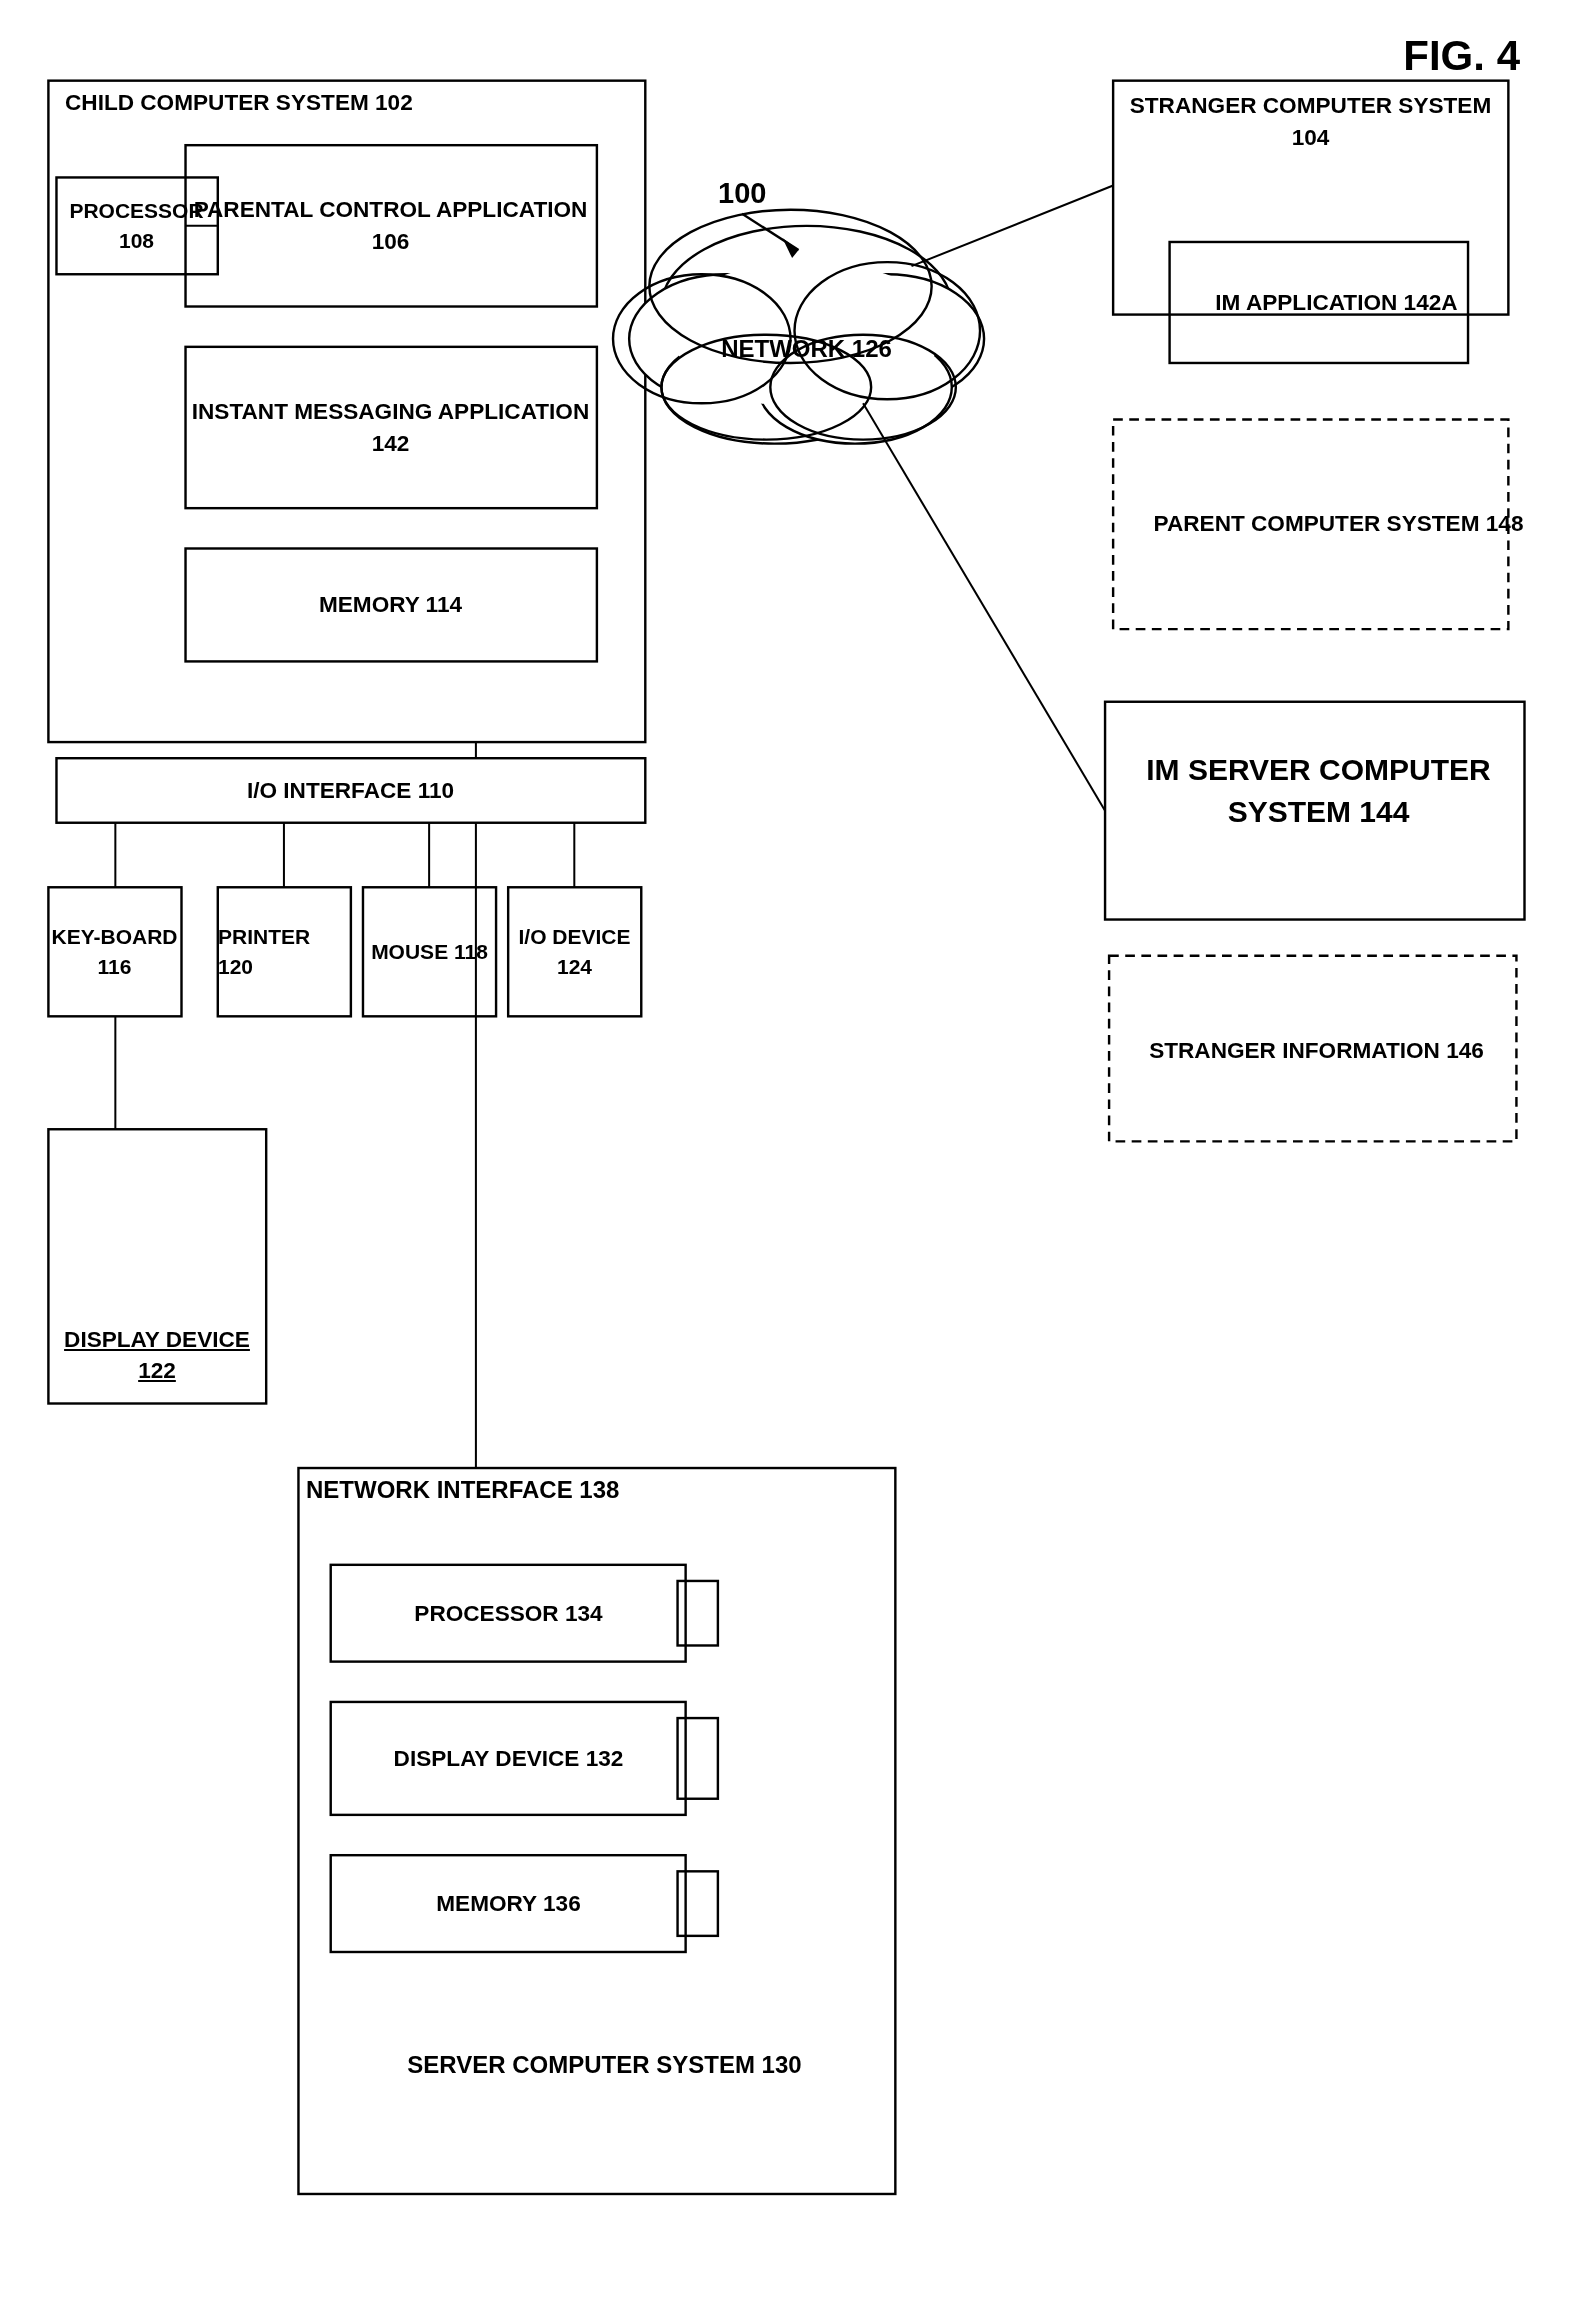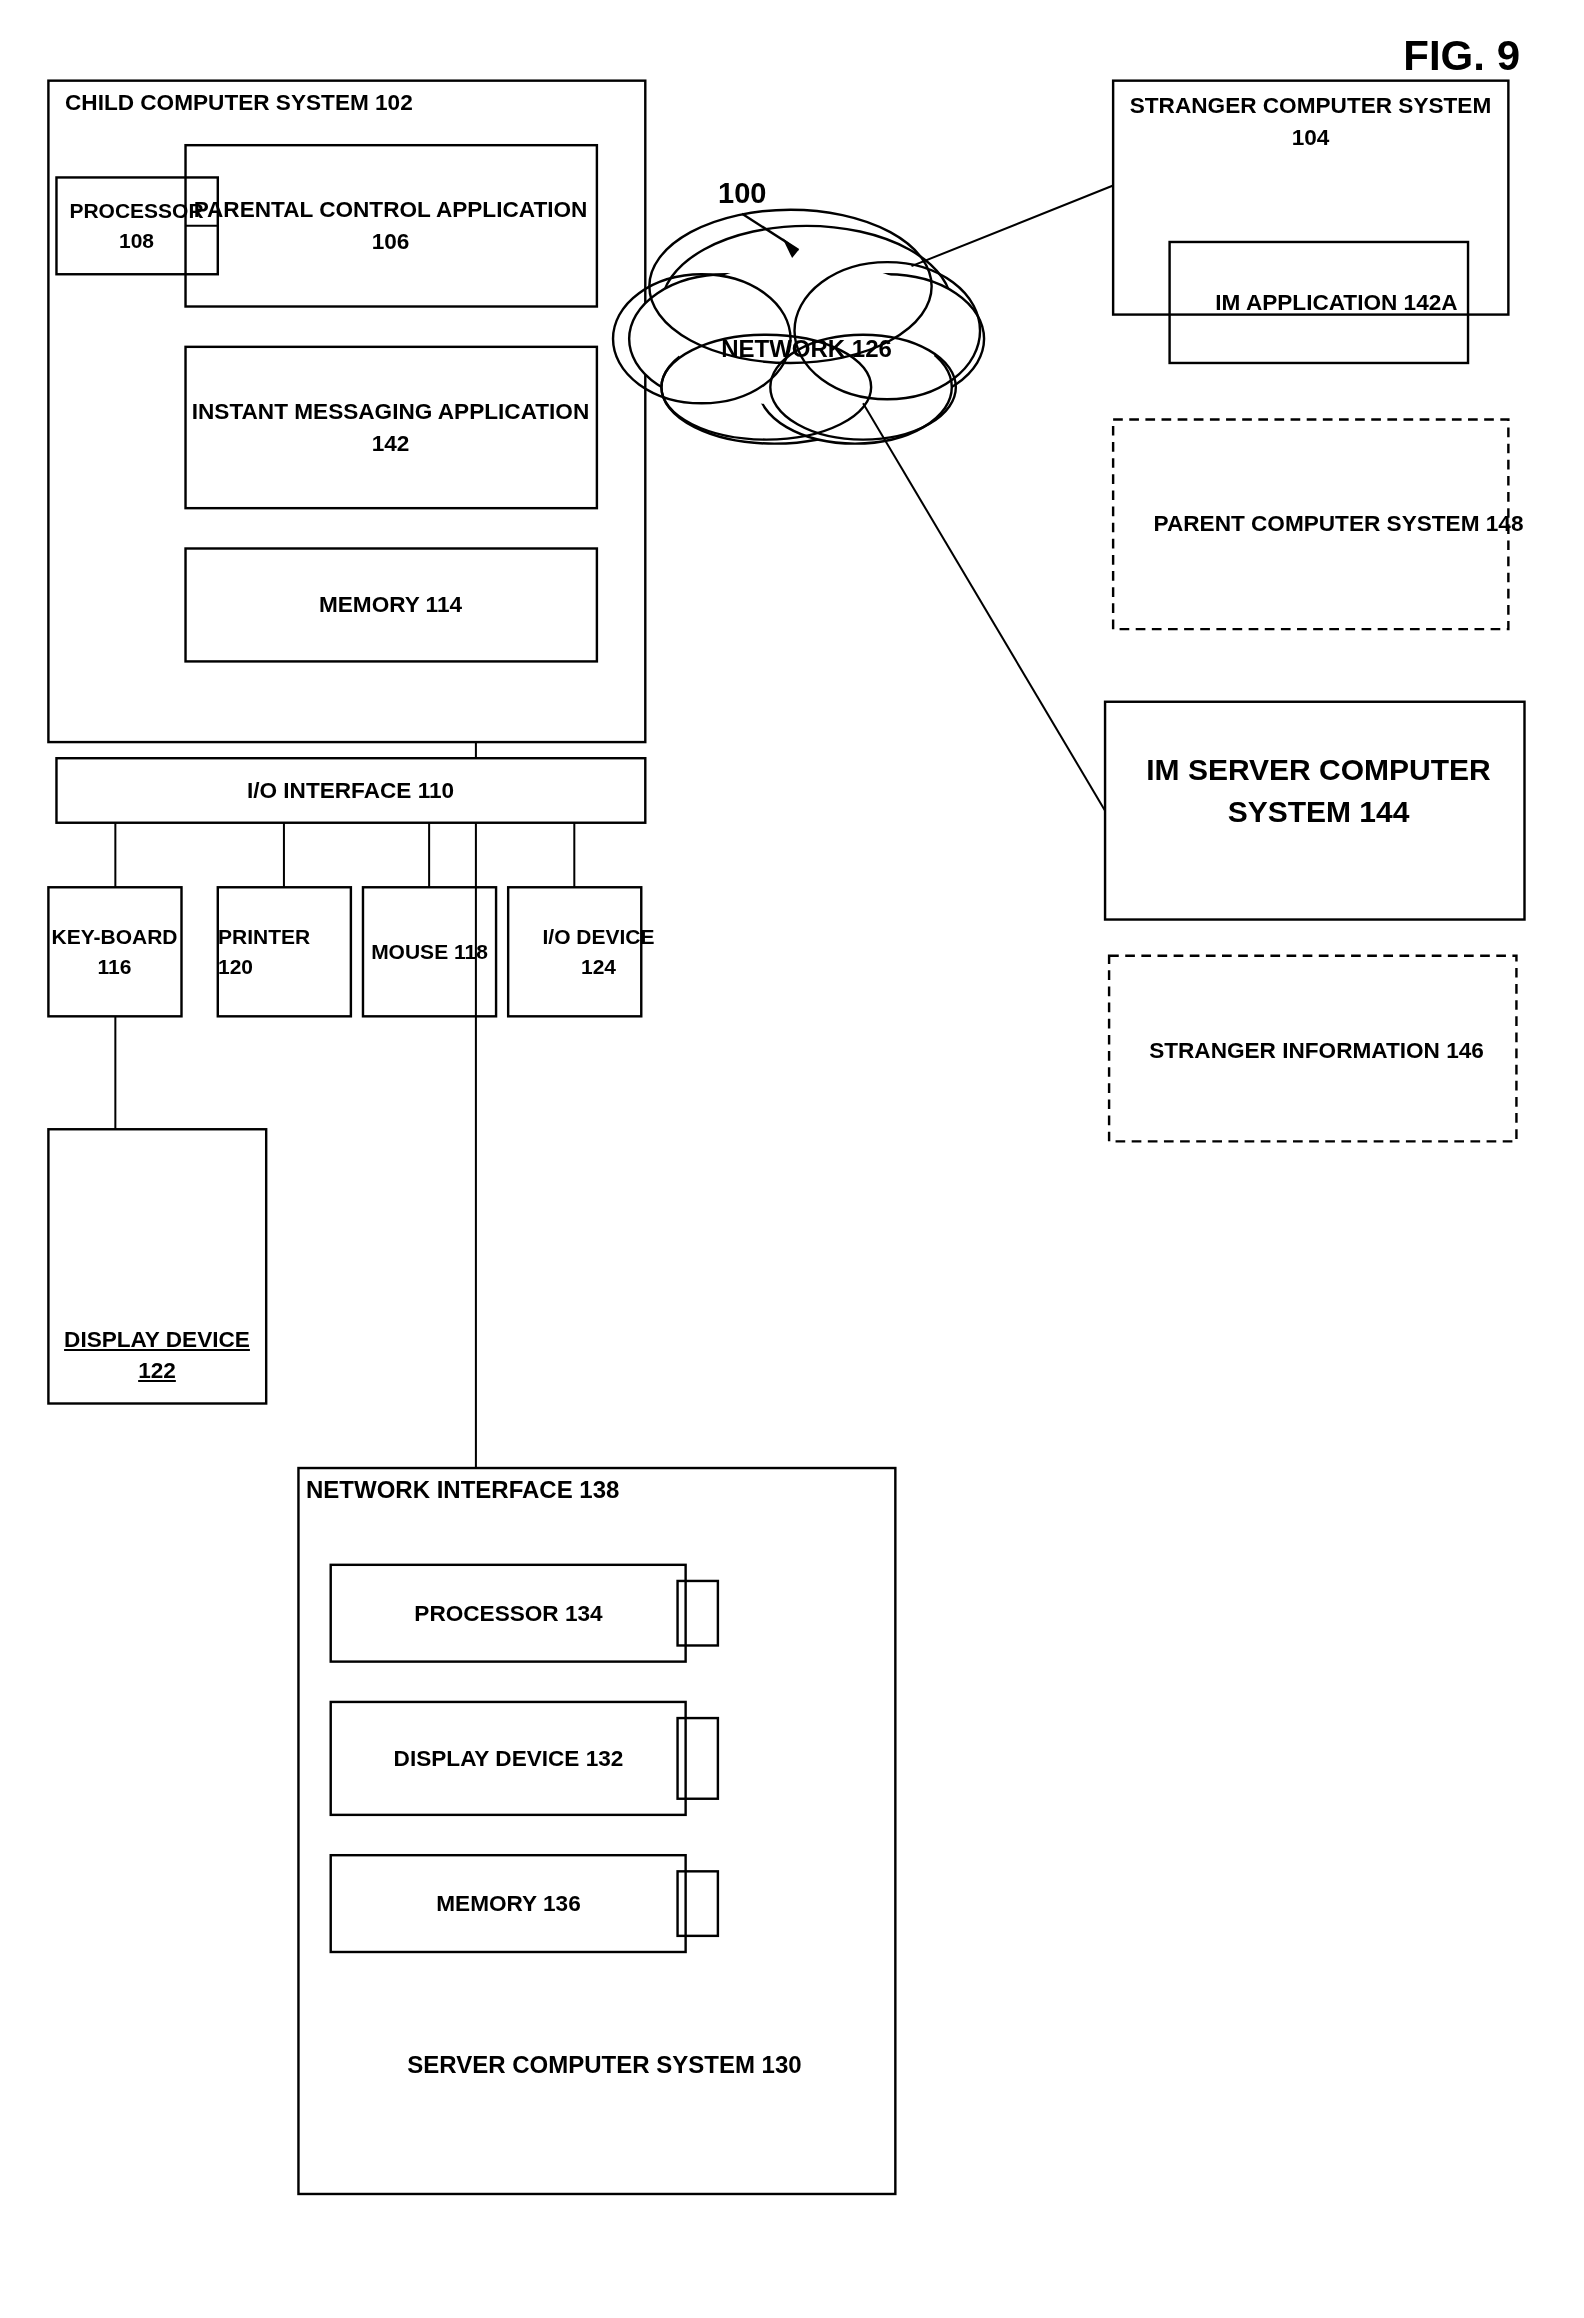--- a/index.html
+++ b/index.html
@@ -113,21 +113,21 @@
   <line x1="590" y1="1020" x2="590" y2="1820" stroke="#000" stroke-width="2.5"></line>
 
   <line x1="1070" y1="500" x2="1370" y2="1005" stroke="#000" stroke-width="2.5"></line>
 
   <line x1="1130" y1="330" x2="1380" y2="230" stroke="#000" stroke-width="2.5"></line>
 
   <line x1="920" y1="265" x2="990" y2="310" stroke="#000" stroke-width="3"></line>
   <polygon points="990,310 970,295 982,320" fill="#000"></polygon>
 </svg>
 
-<div class="fig-title">FIG. 9</div>
+<div class="fig-title">FIG. 4</div>
 
 <div style="position:absolute; top:177px; left:718px; font-size:29px; font-weight:bold;">100</div>
 
 <div style="position:absolute; top:90px; left:65px; font-size:22.6px; font-weight:bold;">CHILD COMPUTER SYSTEM  102</div>
 
 <div style="position:absolute; top:145px; left:185px; width:411px; height:161px; display:flex; align-items:center; justify-content:center; text-align:center; font-size:22.6px; font-weight:bold; line-height:1.4;">PARENTAL CONTROL APPLICATION 106</div>
 
 <div style="position:absolute; top:347px; left:185px; width:411px; height:161px; display:flex; align-items:center; justify-content:center; text-align:center; font-size:22.6px; font-weight:bold; line-height:1.4;">INSTANT MESSAGING APPLICATION 142</div>
 
 <div style="position:absolute; top:548px; left:185px; width:411px; height:113px; display:flex; align-items:center; justify-content:center; text-align:center; font-size:22.6px; font-weight:bold;">MEMORY 114</div>
@@ -135,21 +135,21 @@
 <div style="position:absolute; top:177px; left:56px; width:161px; height:97px; display:flex; align-items:center; justify-content:center; text-align:center; font-size:21px; font-weight:bold; line-height:1.4;">PROCESSOR 108</div>
 
 <div style="position:absolute; top:758px; left:56px; width:589px; height:65px; display:flex; align-items:center; justify-content:center; text-align:center; font-size:22.6px; font-weight:bold;">I/O INTERFACE 110</div>
 
 <div style="position:absolute; top:887px; left:48px; width:133px; height:129px; display:flex; align-items:center; justify-content:center; text-align:center; font-size:21px; font-weight:bold; line-height:1.4;">KEY-BOARD 116</div>
 
 <div style="position:absolute; top:887px; left:218px; width:133px; height:129px; display:flex; align-items:center; justify-content:center; font-size:21px; font-weight:bold; line-height:1.4;">PRINTER 120</div>
 
 <div style="position:absolute; top:887px; left:363px; width:133px; height:129px; display:flex; align-items:center; justify-content:center; text-align:center; font-size:21px; font-weight:bold; line-height:1.4;">MOUSE 118</div>
 
-<div style="position:absolute; top:887px; left:508px; width:133px; height:129px; display:flex; align-items:center; justify-content:center; text-align:center; font-size:21px; font-weight:bold; line-height:1.4;margin-left:24px;">I/O DEVICE 124</div>
+<div style="position:absolute; top:887px; left:508px; width:133px; height:129px; display:flex; align-items:center; justify-content:center; text-align:center; font-size:21px; font-weight:bold; line-height:1.4;">I/O DEVICE 124</div>
 
 <div style="position:absolute; top:1129px; left:48px; width:218px; height:274px; display:flex; align-items:flex-end; justify-content:center; padding-bottom:16px; text-align:center; font-size:22.6px; font-weight:bold; line-height:1.4;text-decoration:underline;">DISPLAY DEVICE 122</div>
 
 <div style="position:absolute; top:1476px; left:306px; font-size:24px; font-weight:bold;">NETWORK INTERFACE 138</div>
 
 <div style="position:absolute; top:1565px; left:331px; width:355px; height:97px; display:flex; align-items:center; justify-content:center; text-align:center; font-size:22.6px; font-weight:bold;">PROCESSOR 134</div>
 
 <div style="position:absolute; top:1702px; left:331px; width:355px; height:113px; display:flex; align-items:center; justify-content:center; text-align:center; font-size:22.6px; font-weight:bold;">DISPLAY DEVICE 132</div>
 
 <div style="position:absolute; top:1855px; left:331px; width:355px; height:97px; display:flex; align-items:center; justify-content:center; text-align:center; font-size:22.6px; font-weight:bold;">MEMORY 136</div>

